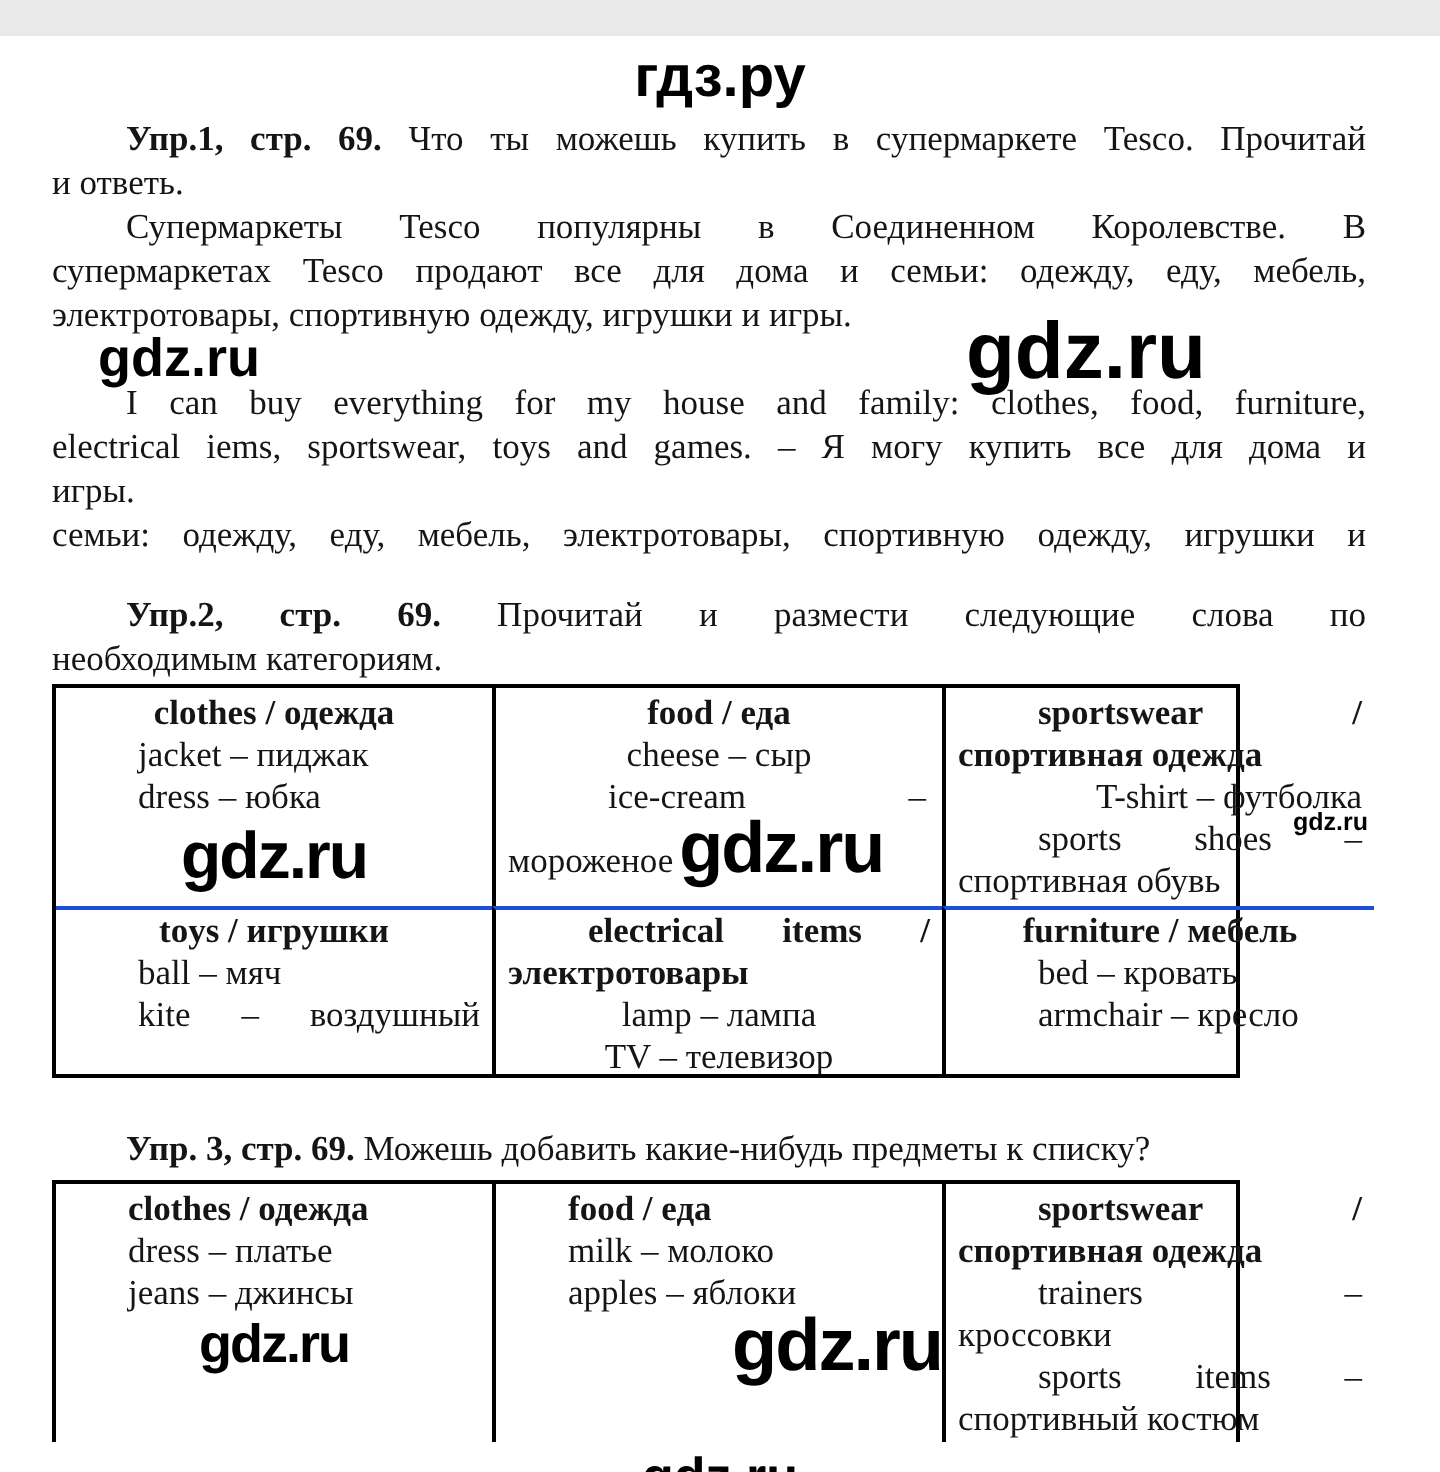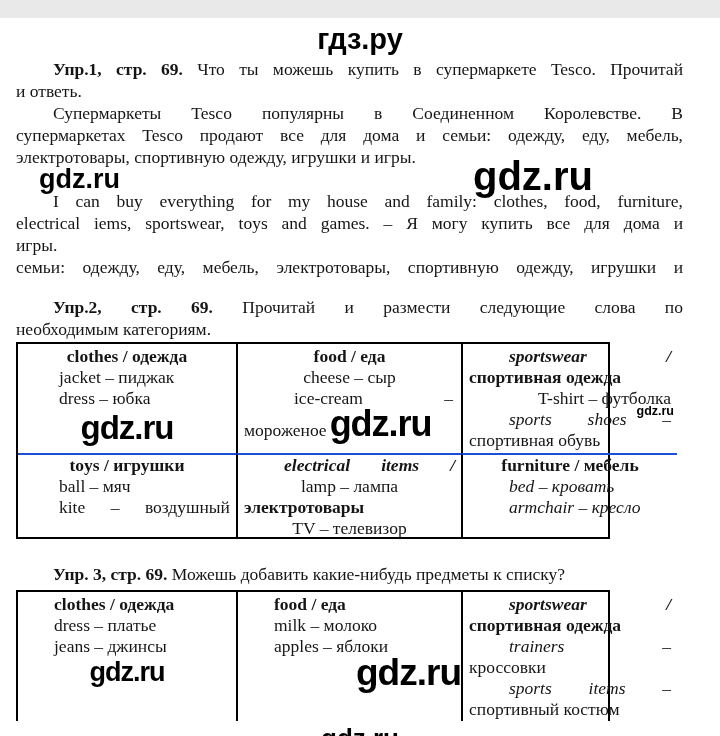--- a/index.html
+++ b/index.html
@@ -3,21 +3,21 @@
 <meta charset="utf-8">
 <style>
   html,body{margin:0;padding:0;background:#e9e9e9;}
   .page{
     width:720px;height:736px;background:#ffffff;overflow:hidden;
     font-family:"Liberation Serif",serif;font-size:17.5px;line-height:22px;
     color:#151515;position:relative;margin:18px auto;
   }
   .wmf{font-family:"Liberation Sans",sans-serif;font-weight:700;color:#000;}
   .site-header{text-align:center;font-size:29px;line-height:38px;margin-top:2px;letter-spacing:0px;}
-  .content{padding:0 37px 0 16px;}
+  .content{padding:0 37px 0 26px;}
   .line{line-height:22px;}
   .jst{text-align:justify;text-align-last:justify;text-justify:inter-word;}
   .ind{text-indent:37px;}
   .b{font-weight:700;}
   .gap18{margin-top:18px;}
   .gap24{margin-top:24px;}
   
   .wm-row{position:relative;height:22px;}
   .wm-left{position:absolute;left:23px;bottom:-3px;font-size:27px;line-height:27px;}
   .wm-right{position:absolute;left:457px;bottom:-6px;font-size:40px;line-height:40px;}
@@ -27,21 +27,21 @@
   .tbl1{grid-template-rows:109px 84px;margin-top:2px;}
   .tbl2{grid-template-rows:129px;margin-top:5px;border-bottom:none;}
   .cell{box-sizing:border-box;padding:2px 6px 0;overflow:hidden;position:relative;}
   .bl{border-left:2px solid #000;}
   .bt{border-top:2px solid #1d4ed8;padding-top:0;}
   .cl{line-height:21px;}
   .ctr{text-align:center;}
   .tr{text-align:right;}
   .pl30{padding-left:30px;}
   .pl35{padding-left:35px;}
-  .pl40{padding-left:40px;font-style:italic;}
+  .pl40{padding-left:40px;}
   .pl50{padding-left:50px;padding-right:2px;}
   .sp{display:flex;justify-content:space-between;}
   .wm-c1{font-size:33px;line-height:36px;text-align:center;margin-top:1px;letter-spacing:-1px;}
   .mor{display:flex;align-items:baseline;white-space:nowrap;}
   .mor-wm{font-size:36px;line-height:30px;margin-left:3px;letter-spacing:-1px;}
   .wm-sm{position:absolute;right:3px;top:61px;font-size:12.5px;line-height:12px;}
   .wm-t2c1{font-size:27px;line-height:30px;text-align:center;letter-spacing:-1px;}
   .wm-t2c2{font-size:37px;line-height:32px;text-align:right;margin-right:-6px;letter-spacing:-1px;z-index:2;position:relative;}
   .footer-wm{text-align:center;font-size:26px;line-height:28px;margin-top:3px;}
 </style>
@@ -116,22 +116,22 @@
             <span>–</span>
             <span>воздушный</span>
           </div>
       </div>
       <div class="cell bl bt">
         <div class="cl sp pl40 b">
             <span>electrical</span>
             <span>items</span>
             <span>/</span>
           </div>
+        <div class="cl b">электротовары</div>
         <div class="cl ctr">lamp – лампа</div>
-        <div class="cl b">электротовары</div>
         <div class="cl ctr">TV – телевизор</div>
       </div>
       <div class="cell bl bt">
         <div class="cl ctr b">furniture / мебель</div>
         <div class="cl pl40">bed – кровать</div>
         <div class="cl pl40">armchair – кресло</div>
       </div>
     </div>
 
     <div class="line ind gap24"><span class="b">Упр. 3, стр. 69.</span><span> Можешь добавить какие-нибудь предметы к списку?</span></div>

